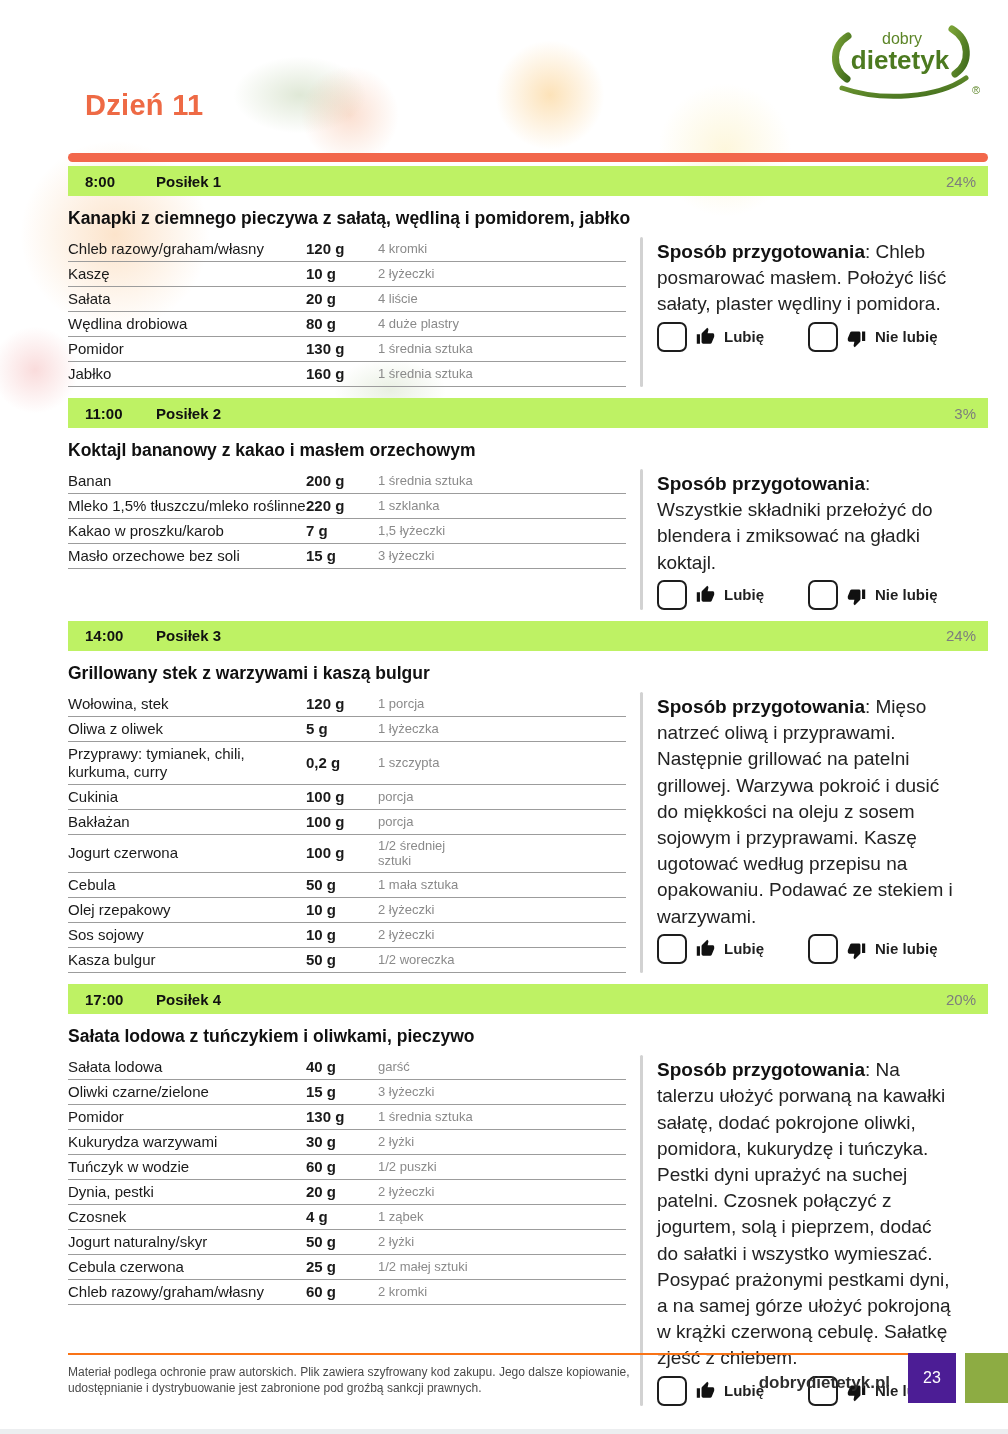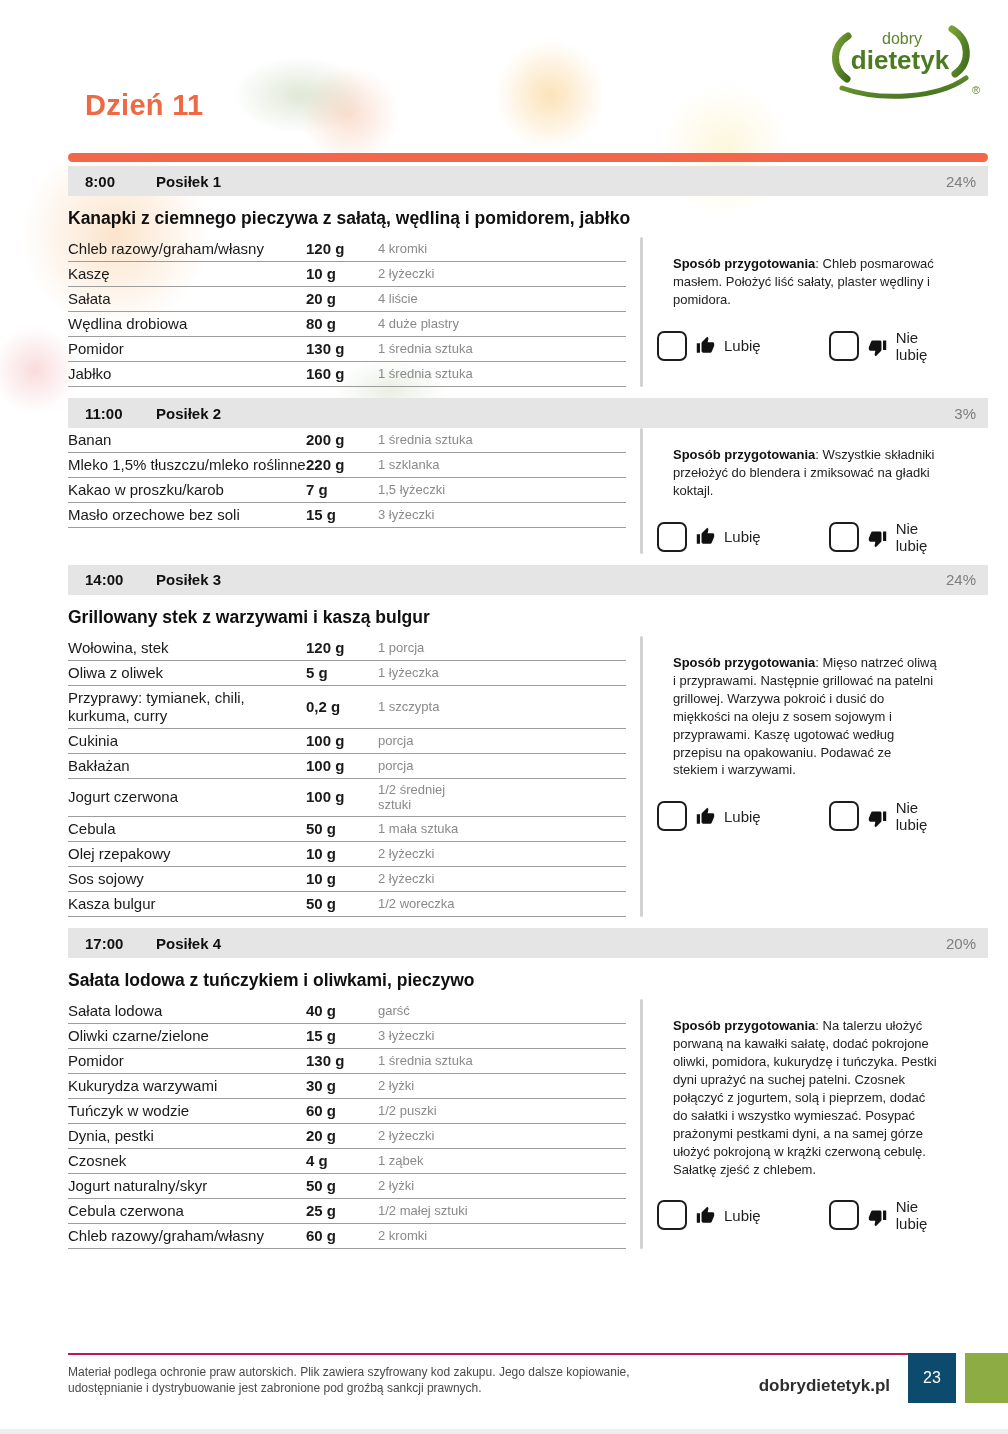--- a/index.html
+++ b/index.html
@@ -23,54 +23,54 @@
   .day-title{
     position:absolute;left:85px;top:89px;margin:0;
     font-size:29px;font-weight:700;color:#ee6a45;letter-spacing:.3px;
   }
   .orange-rule{
     position:absolute;left:68px;right:20px;top:153px;height:9px;
     border-radius:5px;background:#f2674b;
   }
   .meals{position:absolute;left:68px;right:20px;top:166px;}
   .meal-header{
-    height:30px;background:#e5e5e5;display:flex;align-items:center;
+    height:30px;background:#bef264;display:flex;align-items:center;
     font-size:15px;padding:0 12px 0 17px;
   }
   .meal-time{font-weight:700;width:71px;color:#111;}
   .meal-name{font-weight:700;color:#111;}
   .meal-percent{margin-left:auto;color:#7d7d7d;}
   .meal-title{font-size:17.5px;font-weight:700;color:#101010;margin:12px 0 8px 0;}
   .meal-body{display:grid;grid-template-columns:558px 3px 1fr;column-gap:14px;padding-bottom:11px;}
   table.ingredients{width:100%;border-collapse:collapse;align-self:start;}
   table.ingredients td{
     border-bottom:1px solid #9c9c9c;padding:3px 0;vertical-align:middle;line-height:1.2;
   }
   td.ing-name{font-size:15px;color:#1a1a1a;width:238px;padding-left:10px;padding-right:8px;}
   td.ing-amount{font-size:15px;color:#1a1a1a;width:72px;font-weight:bold;}
   td.ing-measure{font-size:13px;color:#8a8a8a;white-space:pre-line;}
   .v-divider{background:#d2d2d2;width:3px;border-radius:2px;}
   .prep-col{padding-right:34px;padding-top:2px;}
-  .prep{margin:16px;font-size:13px;line-height:1.38;color:#222;}
+  .prep{margin:0;font-size:19px;line-height:1.38;color:#222;}
   .prep-label{font-weight:700;color:#111;}
-  .rating{display:flex;gap:68px;margin-top:20px;align-items:center;}
+  .rating{display:flex;gap:44px;margin-top:4px;align-items:center;font-weight:bold;}
   .rate-group{display:flex;align-items:center;gap:9px;cursor:pointer;}
   .checkbox{width:26px;height:26px;border:2px solid #1d1d1d;border-radius:7px;background:#fff;flex:0 0 auto;}
   .thumb{width:19px;height:19px;fill:#111;flex:0 0 auto;}
   .thumb.down{margin-top:4px;}
   .rate-label{font-size:15px;color:#1f1f1f;}
   .footer{position:absolute;top:1353px;left:68px;right:0;display:flex;align-items:flex-start;}
   .footer-main{
-    flex:1;border-top:2px solid #be185d;padding-top:9px;
-    display:flex;justify-content:space-between;align-items:flex-end;
+    flex:1;border-top:2px solid #f97316;padding-top:9px;
+    display:flex;justify-content:space-between;align-items:center;
   }
   .disclaimer{max-width:562px;font-size:12px;line-height:1.35;color:#4a4a4a;margin:0;}
   .site{font-size:17px;font-weight:700;color:#2e2e2e;margin-right:18px;padding-top:6px;}
   .page-box{
-    width:48px;height:50px;background:#0c4a6e;color:#fff;font-size:16px;
+    width:48px;height:50px;background:#4c1d95;color:#fff;font-size:16px;
     display:flex;align-items:center;justify-content:center;flex:0 0 auto;
   }
   .edge-box{width:43px;height:50px;background:#8dac43;margin-left:9px;flex:0 0 auto;}
   .page-bottom-edge{position:absolute;left:0;right:0;bottom:0;height:5px;background:#eceef0;}
 </style>
 </head>
 <body>
 
 <div class="bg-decor"></div>
 
@@ -164,20 +164,21 @@
       </div>
     </div>
   </section>
 
   <section class="meal">
     <header class="meal-header">
       <span class="meal-time">11:00</span>
       <span class="meal-name">Posiłek 2</span>
       <span class="meal-percent">3%</span>
     </header>
+    <h2 class="meal-title">Koktajl bananowy z kakao i masłem orzechowym</h2>
     <div class="meal-body">
       <table class="ingredients">
           <tbody>
   <tr>
     <td class="ing-name">Banan</td>
     <td class="ing-amount">200 g</td>
     <td class="ing-measure">1 średnia sztuka</td>
   </tr>
 
   <tr>

